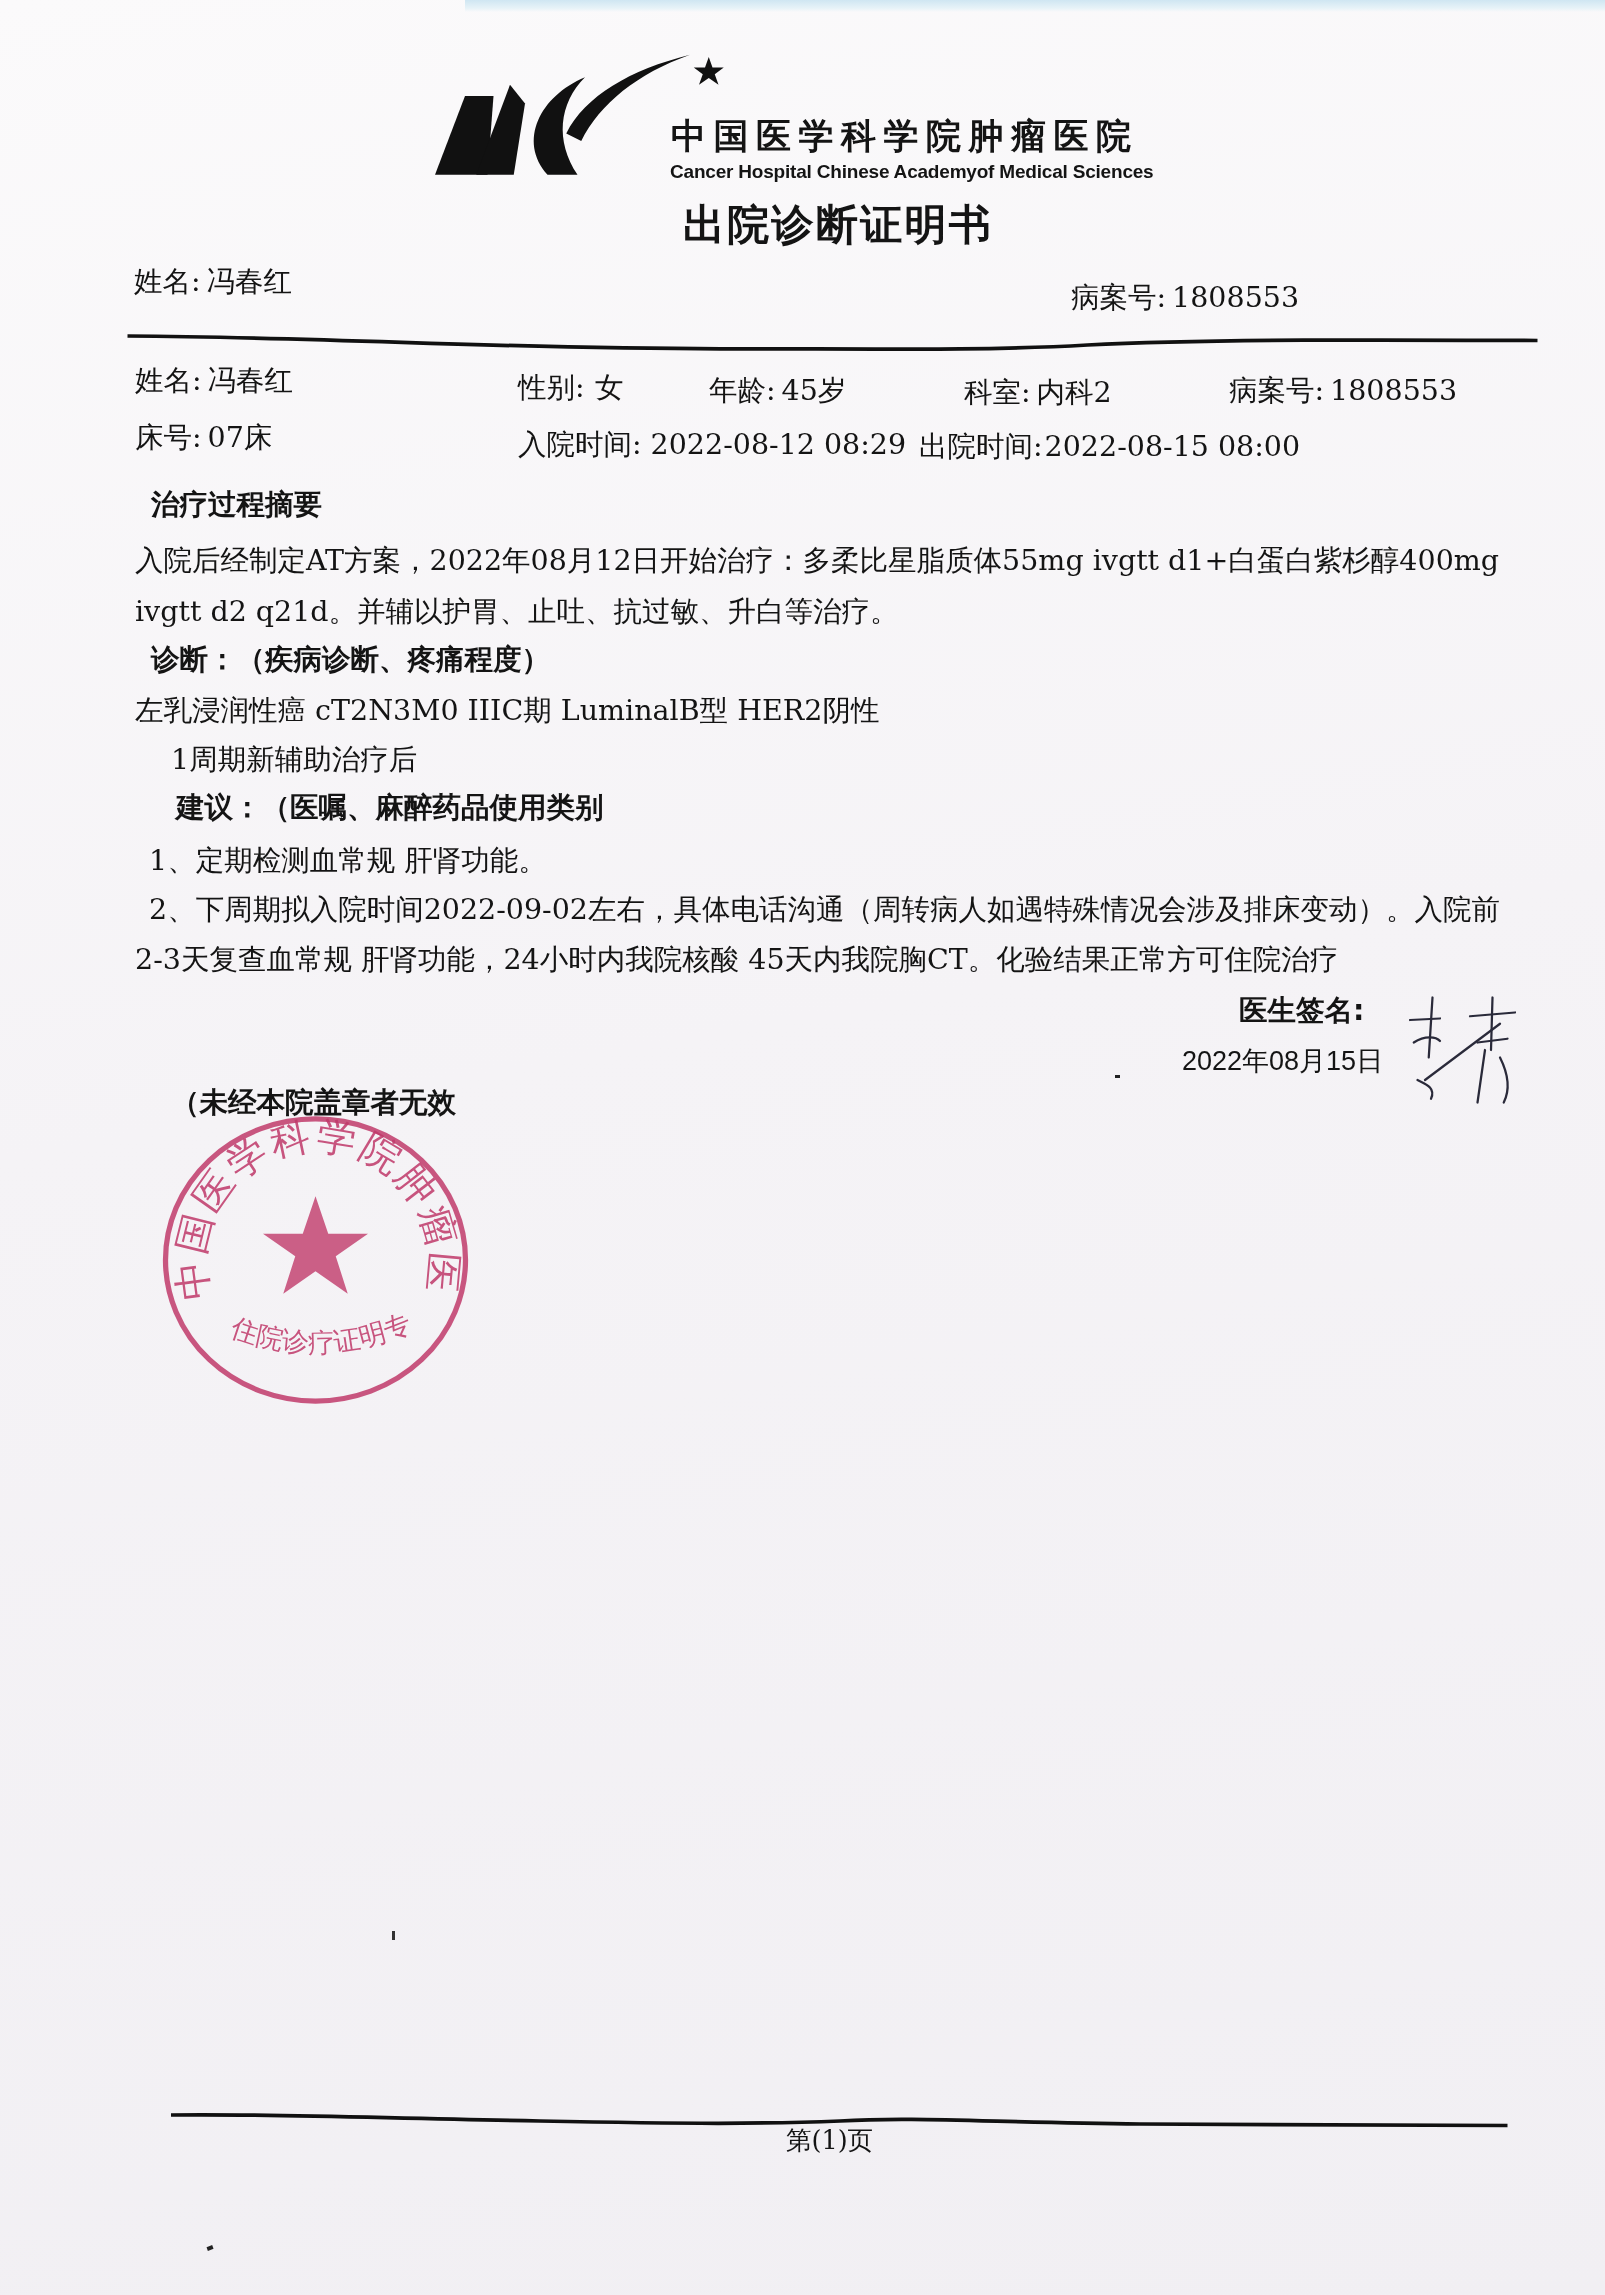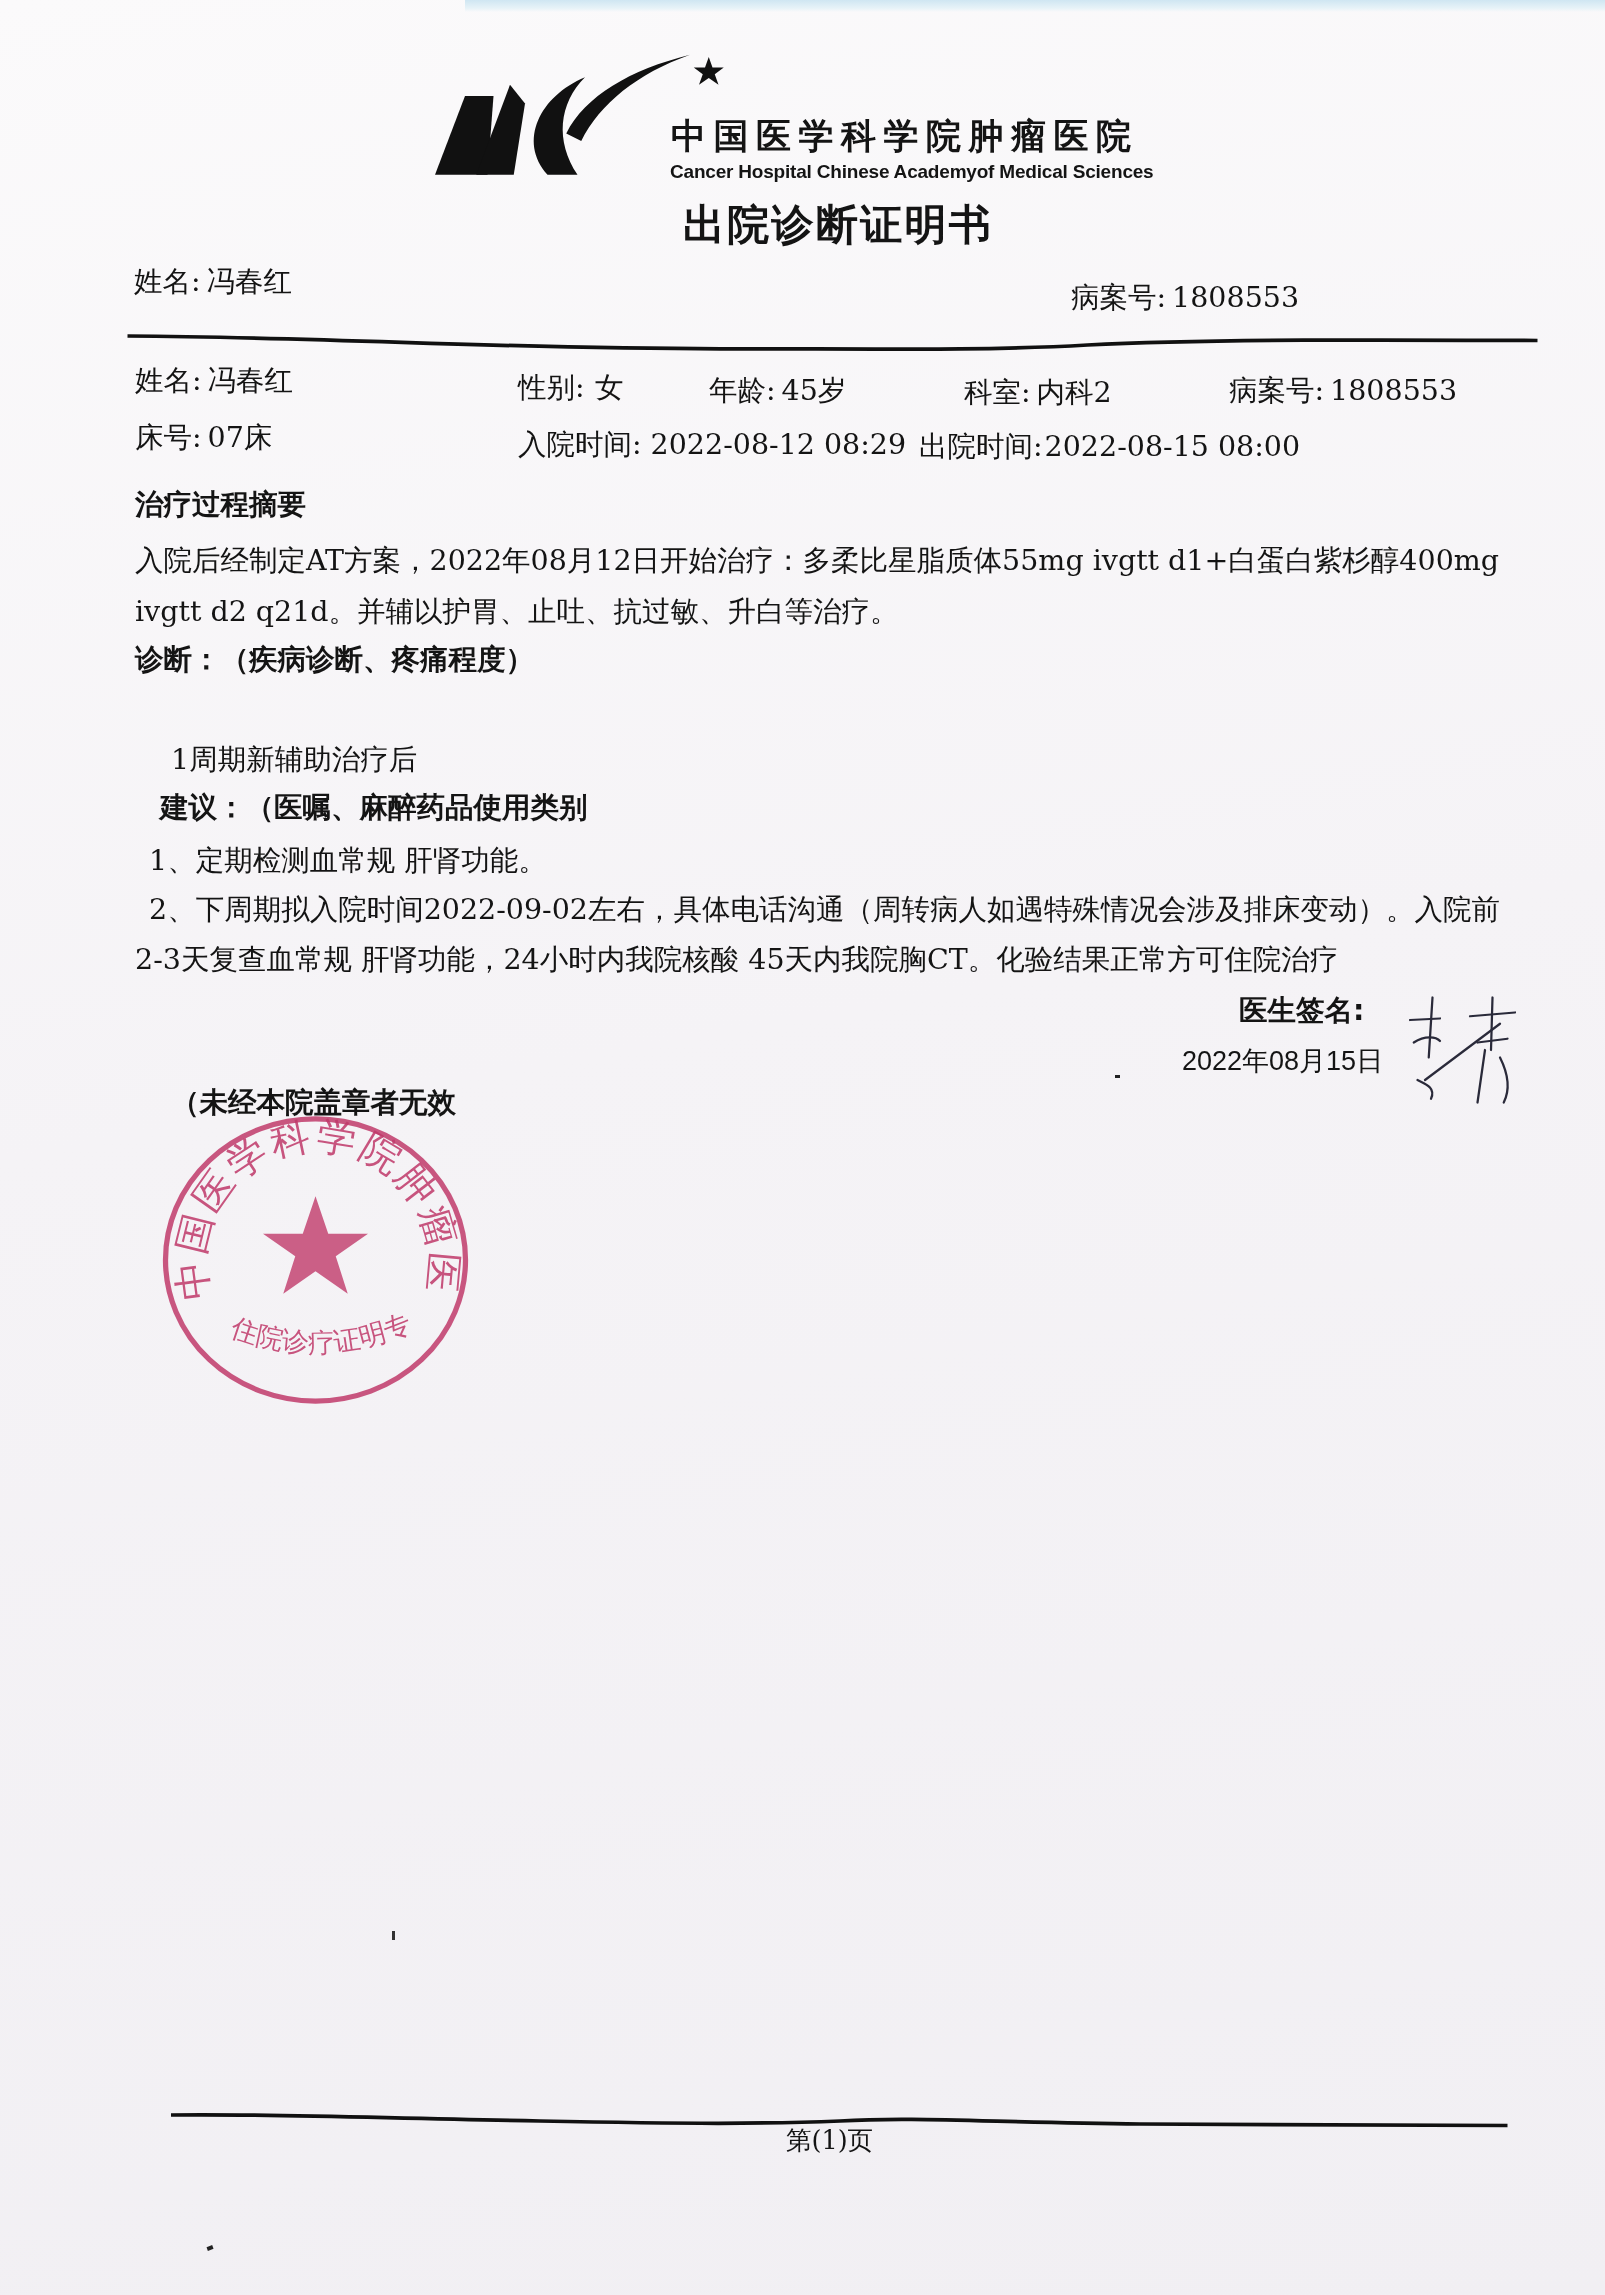--- a/index.html
+++ b/index.html
@@ -31,21 +31,21 @@
       font-family: "Liberation Sans", sans-serif;
     }
     .doc-title {
       left: 683px; top: 197px; font-size: 42px; font-weight: bold; letter-spacing: 2.3px;
       font-family: "DejaVu Sans", sans-serif;
     }
 
     .f40 { font-size: 28.5px; }
     .bold { font-weight: bold; font-family: "DejaVu Sans", sans-serif; }
 
-    .section-head { font-size: 28.5px; font-weight: bold; font-family: "DejaVu Sans", sans-serif; }
+    .section-head { font-size: 28.5px; font-weight: bold; font-family: "DejaVu Sans", sans-serif; margin-left: 16px; }
     .body-text { font-size: 28.5px; }
 
     .stamp {
       position: absolute; left: 158px; top: 1110px; width: 315px; height: 300px;
     }
     .signature { position: absolute; left: 1395px; top: 990px; width: 135px; height: 120px; }
 
     .page-num {
       left: 786px; top: 2123px; font-size: 25.5px;
     }
@@ -103,20 +103,21 @@
   </div>
   <div class="abs f40" style="left:919px; top:428px;">
     <span>出院时间:</span><span style="margin-left:2px;">2022-08-15 08:00</span>
   </div>
 
   <div class="abs section-head" style="left:135px; top:486px;">治疗过程摘要</div>
   <div class="abs body-text" style="left:135px; top:542px;">入院后经制定AT方案，2022年08月12日开始治疗：多柔比星脂质体55mg ivgtt d1+白蛋白紫杉醇400mg</div>
   <div class="abs body-text" style="left:135px; top:593px;">ivgtt d2 q21d。并辅以护胃、止吐、抗过敏、升白等治疗。</div>
 
   <div class="abs section-head" style="left:135px; top:641px;">诊断：（疾病诊断、疼痛程度）</div>
+  <div class="abs body-text" style="left:135px; top:692px;">左乳浸润性癌 cT2N3M0 IIIC期 LuminalB型 HER2阴性</div>
   <div class="abs body-text" style="left:171px; top:741px;">1周期新辅助治疗后</div>
 
   <div class="abs section-head" style="left:160px; top:789px;">建议：（医嘱、麻醉药品使用类别</div>
   <div class="abs body-text" style="left:149px; top:842px;">1、定期检测血常规  肝肾功能。</div>
   <div class="abs body-text" style="left:149px; top:891px;">2、下周期拟入院时间2022-09-02左右，具体电话沟通（周转病人如遇特殊情况会涉及排床变动）。入院前</div>
   <div class="abs body-text" style="left:135px; top:941px;">2-3天复查血常规  肝肾功能，24小时内我院核酸  45天内我院胸CT。化验结果正常方可住院治疗</div>
 
   <div class="abs bold" style="left:1239px; top:992px; font-size:28.5px;text-align:right;">医生签名:</div>
   <div class="abs" style="left:1182px; top:1043px; font-size:27px; font-family:'Liberation Sans', sans-serif;">2022年08月15日</div>
   <svg class="signature" viewBox="0 0 180 160">

